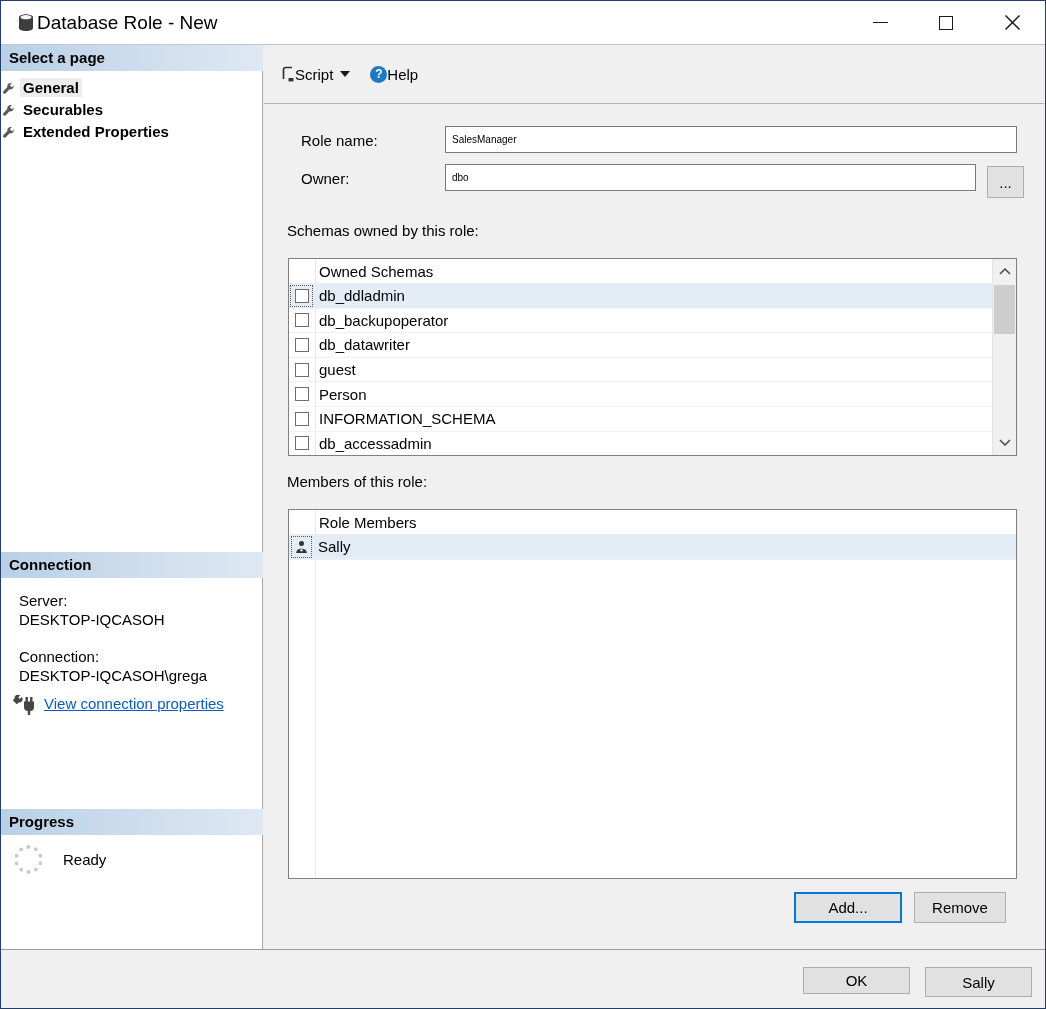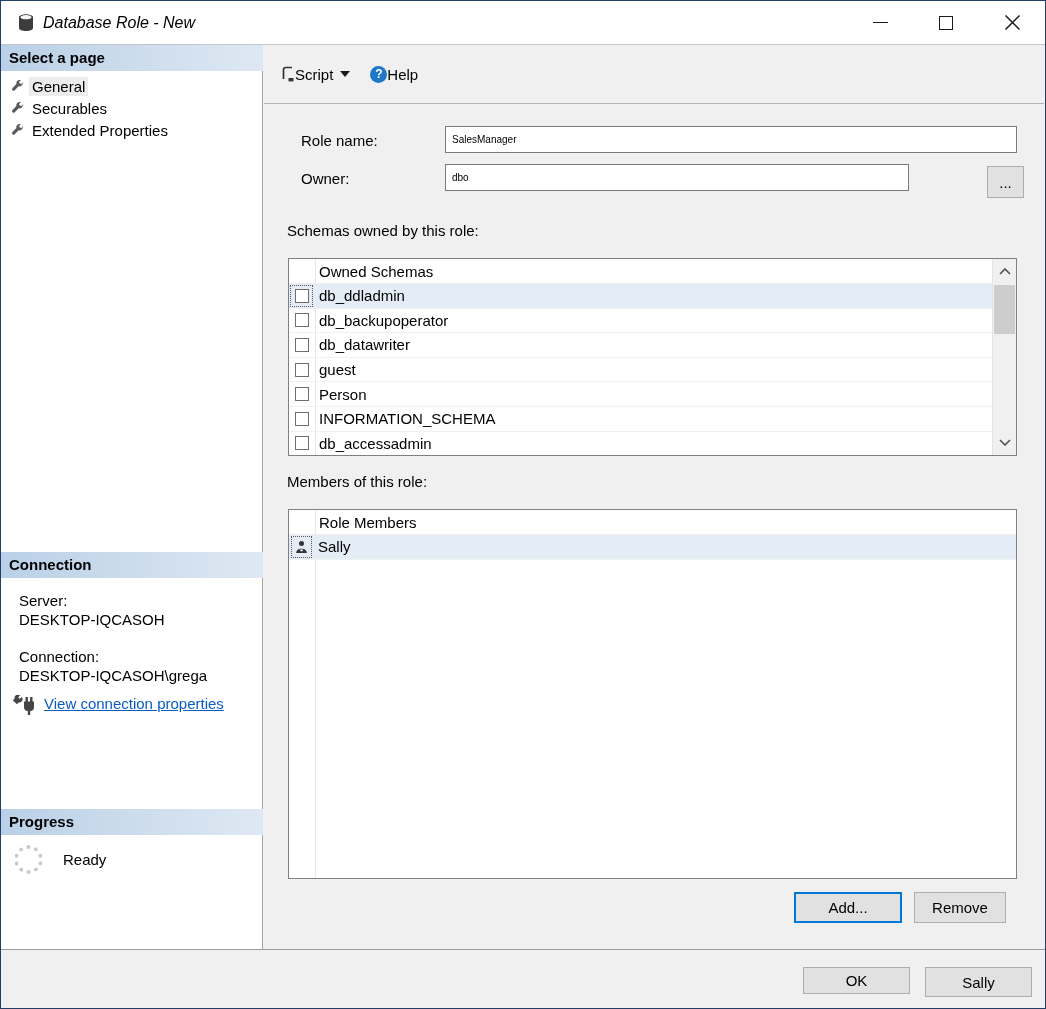--- a/index.html
+++ b/index.html
@@ -7,33 +7,33 @@
   .window{
     position:relative;width:1046px;height:1009px;
     background:#f0f0f0;border:1px solid #223d66;
     font-family:"Liberation Sans",sans-serif;font-size:15px;color:#000;
     overflow:hidden;
   }
   
   .titlebar{position:absolute;left:0;top:0;width:100%;height:44px;background:#fff;
     border-bottom:1px solid #bfc6cf;display:flex;align-items:center;}
   .app-icon{margin-left:14px;width:22px;height:22px;display:flex;align-items:center;}
-  .title{margin-left:6px;font-size:16px;font-style:italic;}
+  .title{margin-left:0;font-size:19px;}
   .win-controls{position:absolute;right:0;top:0;height:43px;display:flex;}
   .win-btn{width:66px;height:43px;display:flex;align-items:center;justify-content:center;cursor:default;}
   .min-glyph{width:15px;height:0;border-top:1.5px solid #1a1a1a;display:block;}
   .max-glyph{width:14px;height:14px;border:1.5px solid #1a1a1a;display:block;background:transparent;}
   
   .sidebar{position:absolute;left:0;top:44px;width:262px;height:904px;background:#fff;
     border-right:1px solid #a7a7a7;}
   .section-header{position:absolute;left:0;width:262px;height:26px;
     background:linear-gradient(90deg,#b9d0e7 0%,#cbdbec 45%,#dee8f3 100%);
     font-weight:bold;font-size:15px;line-height:26px;padding-left:8px;}
   .page-list{position:absolute;top:30px;left:0;width:100%;}
-  .page-item{height:22px;display:flex;align-items:center;padding-left:9px;cursor:default;}
+  .page-item{height:22px;display:flex;align-items:flex-end;cursor:default;font-weight:bold;}
   .page-item .wrench{width:15px;height:15px;margin-right:4px;flex:none;display:flex;}
   .page-item .lbl{padding:1px 3px;}
   .page-item.selected .lbl{background:#ececec;}
   .sb-text{position:absolute;left:18px;line-height:19px;white-space:nowrap;}
   .link-row{position:absolute;left:10px;top:650px;display:flex;align-items:flex-start;gap:7px;}
   .link-row a{color:#0a5bc4;text-decoration:underline;cursor:pointer;}
   .progress-row{position:absolute;left:13px;top:797px;display:flex;align-items:center;height:34px;}
   .spinner{width:29px;height:29px;border:4px dotted #c9c9c9;border-radius:50%;display:block;flex:none;}
   .progress-row .status{margin-left:20px;}
   
@@ -170,21 +170,21 @@
     </div>
     <div class="tb-btn" style="margin-left:8px">
       <span class="help-circle">?</span>
       <span>Help</span>
     </div>
   </div>
 
   <div class="flabel" style="left:300px;top:131px">Role name:</div>
   <input class="txt" style="left: 444px; top: 125px; width: 572px; height: 27px;" value="SalesManager">
   <div class="flabel" style="left:300px;top:169px">Owner:</div>
-  <input class="txt" style="left: 444px; top: 163px; width: 464px; height: 27px;" value="dbo">
+  <input class="txt" style="left: 444px; top: 163px; width: 531px; height: 27px;" value="dbo">
   <button class="btn" style="left:986px;top:165px;width:37px;height:32px">...</button>
 
   <div class="flabel" style="left:286px;top:221px">Schemas owned by this role:</div>
   <div class="listbox" style="left:287px;top:257px;width:729px;height:198px">
     <div class="col-sep"></div>
     <div class="list-header">
       <span class="h-label">Owned Schemas</span>
     </div>
     <div class="schema-rows" id="schema-rows">
         <div class="lrow selected">

